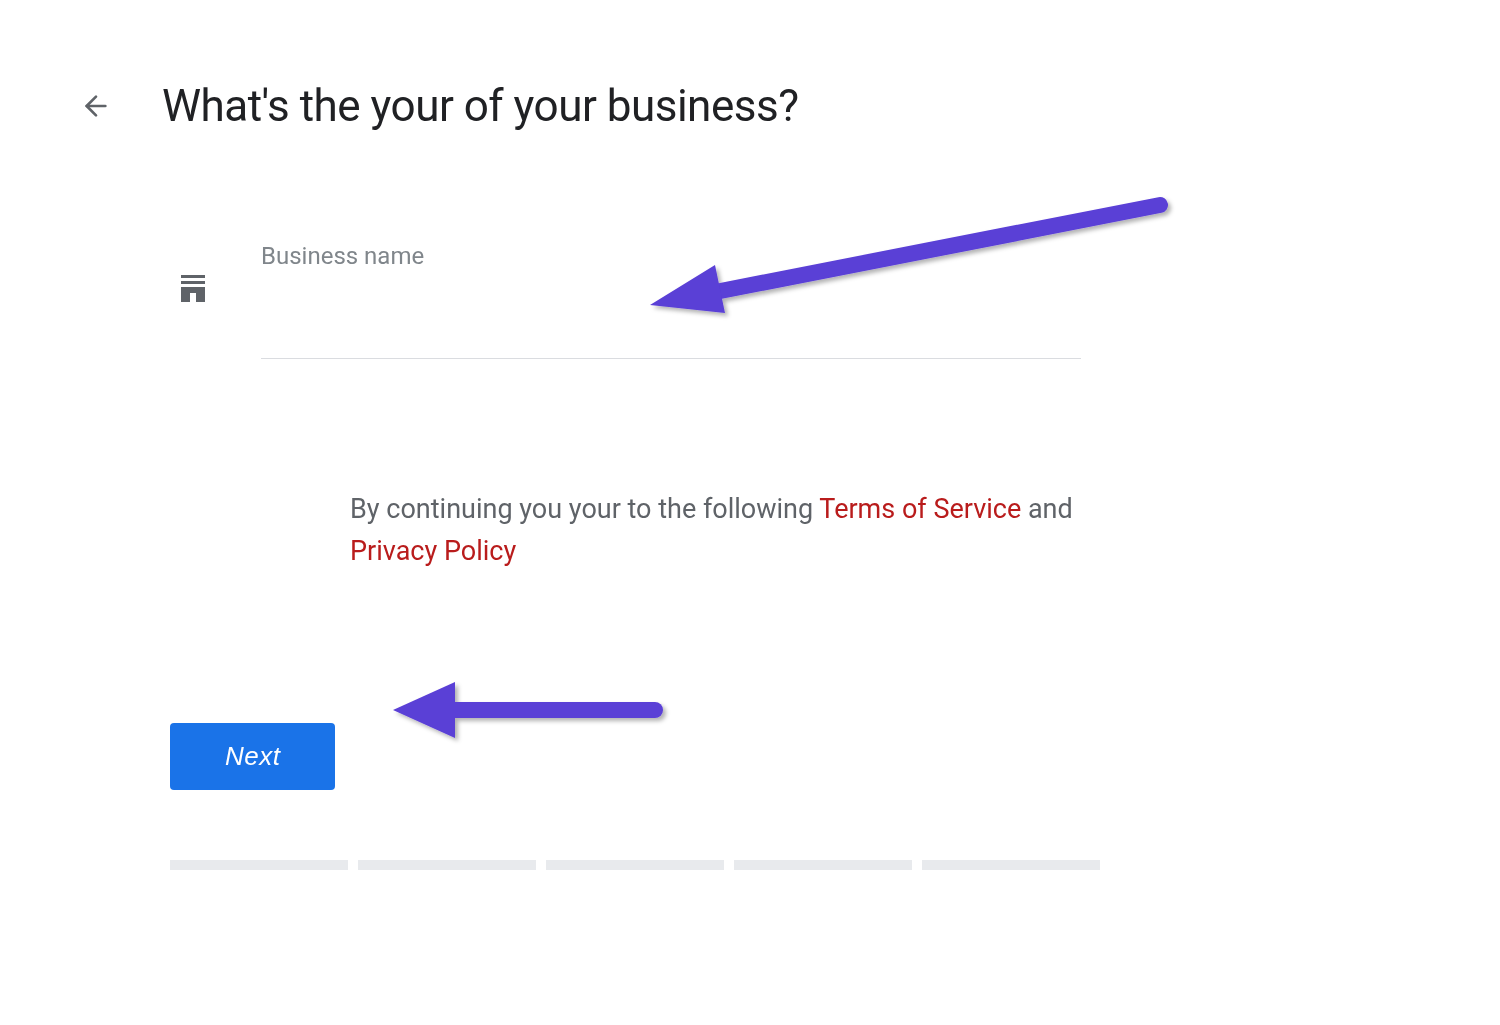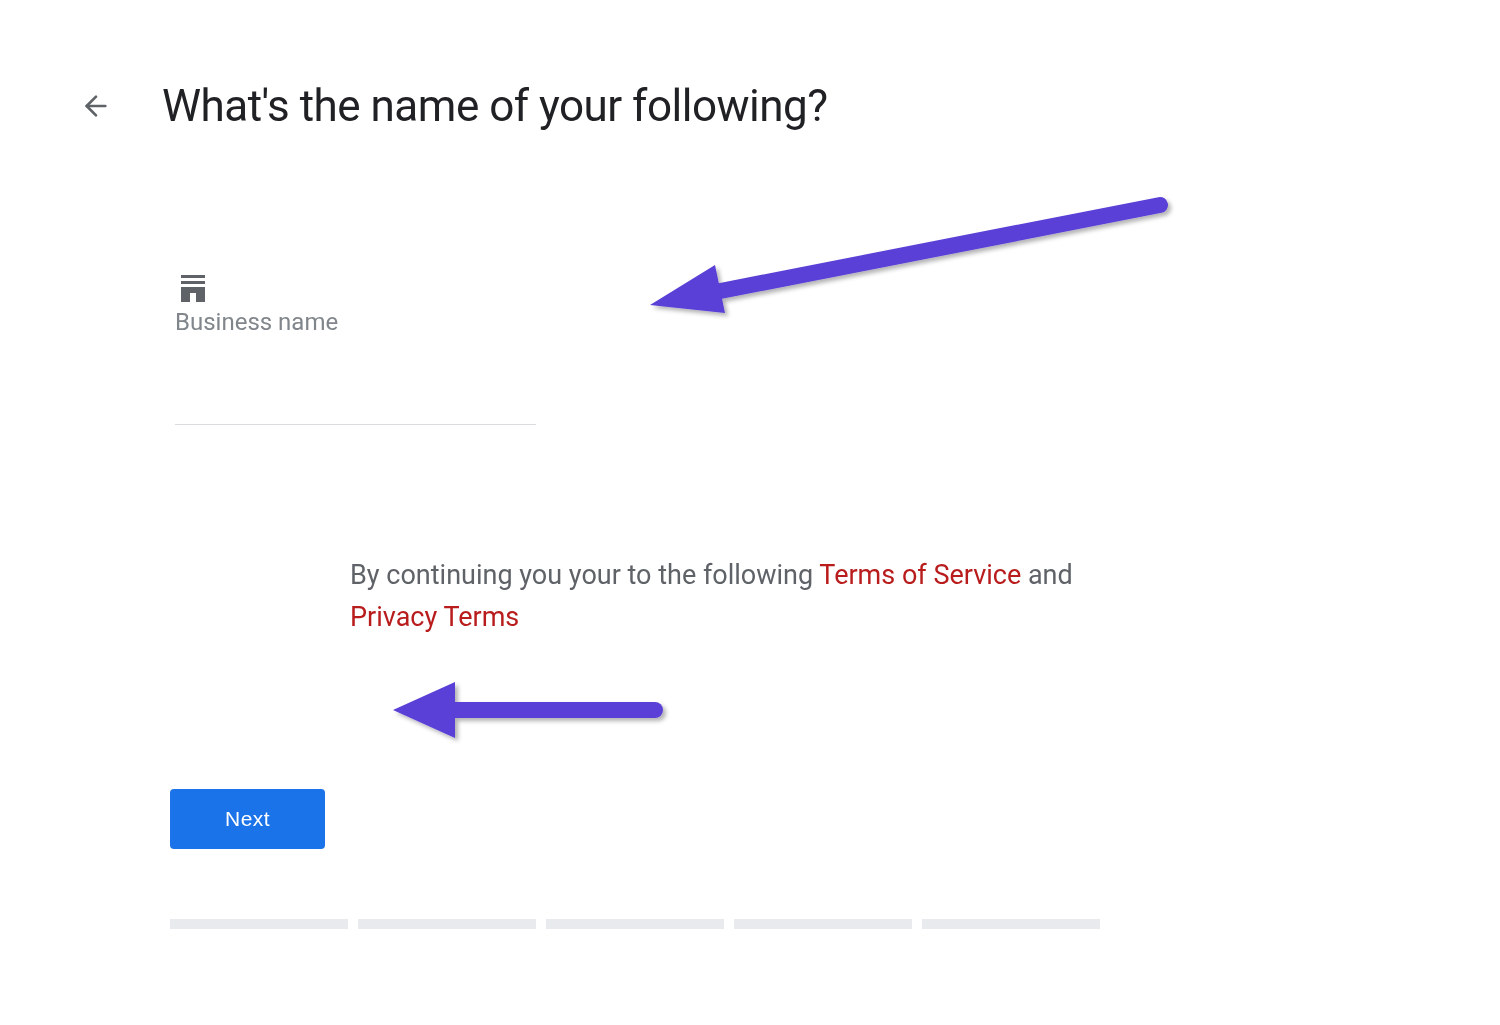--- a/index.html
+++ b/index.html
@@ -34,23 +34,23 @@
     }
     .page-title {
       font-size: 44px;
       font-weight: 400;
       color: #202124;
       letter-spacing: -0.5px;
     }
     .form-row {
       display: flex;
       align-items: flex-start;
+      gap: 50px;
       margin-left: 95px;
       margin-bottom: 130px;
-      flex-direction: column;
     }
     .store-icon {
       width: 36px;
       height: 36px;
       color: #5f6368;
       margin-top: 30px;
     }
     .input-wrapper {
       flex: 1;
       max-width: 820px;
@@ -86,26 +86,27 @@
       text-decoration: none;
     }
     .button-row {
       margin-left: 90px;
       margin-bottom: 70px;
     }
     .next-button {
       background: #1a73e8;
       color: #fff;
       border: none;
-      font-size: 21px;
+      font-size: 26px;
       font-weight: 500;
       padding: 18px 55px;
       border-radius: 4px;
       cursor: pointer;
       letter-spacing: 0.5px;
+      font-style: italic;
     }
     .progress-bar {
       display: flex;
       gap: 10px;
       margin-left: 90px;
     }
     .progress-segment {
       height: 10px;
       background: #e8eaed;
       flex: 1;
@@ -133,38 +134,38 @@
 <body>
 
 <div class="container">
   <div class="header-row">
     <div class="back-arrow">
       <svg width="32" height="32" viewBox="0 0 24 24" fill="none" stroke="currentColor" stroke-width="2" stroke-linecap="round" stroke-linejoin="round">
         <line x1="19" y1="12" x2="5" y2="12"></line>
         <polyline points="12 19 5 12 12 5"></polyline>
       </svg>
     </div>
-    <h1 class="page-title">What's the name of your following?</h1>
+    <h1 class="page-title">What's the your of your business?</h1>
   </div>
 
   <div class="form-row">
     <div class="store-icon">
       <svg width="36" height="36" viewBox="0 0 24 24" fill="currentColor">
         <path d="M4 6h16v2H4zm0-4h16v2H4zM4 10v10h6v-6h4v6h6V10H4z"></path>
       </svg>
     </div>
     <div class="input-wrapper">
       <label class="input-label">Business name</label>
       <input type="text" class="text-input" value="" style="">
     </div>
   </div>
 
   <div class="terms-row">
     <p class="terms-text">
-      <span>By continuing you your to the following </span><a class="terms-link">Terms of Service</a><span> and </span><a class="terms-link">Privacy Terms</a>
+      <span>By continuing you your to the following </span><a class="terms-link">Terms of Service</a><span> and </span><a class="terms-link">Privacy Policy</a>
     </p>
   </div>
 
   <div class="button-row">
     <button class="next-button">Next</button>
   </div>
 
   <div class="progress-bar">
     <div class="progress-segment"></div>
     <div class="progress-segment"></div>

